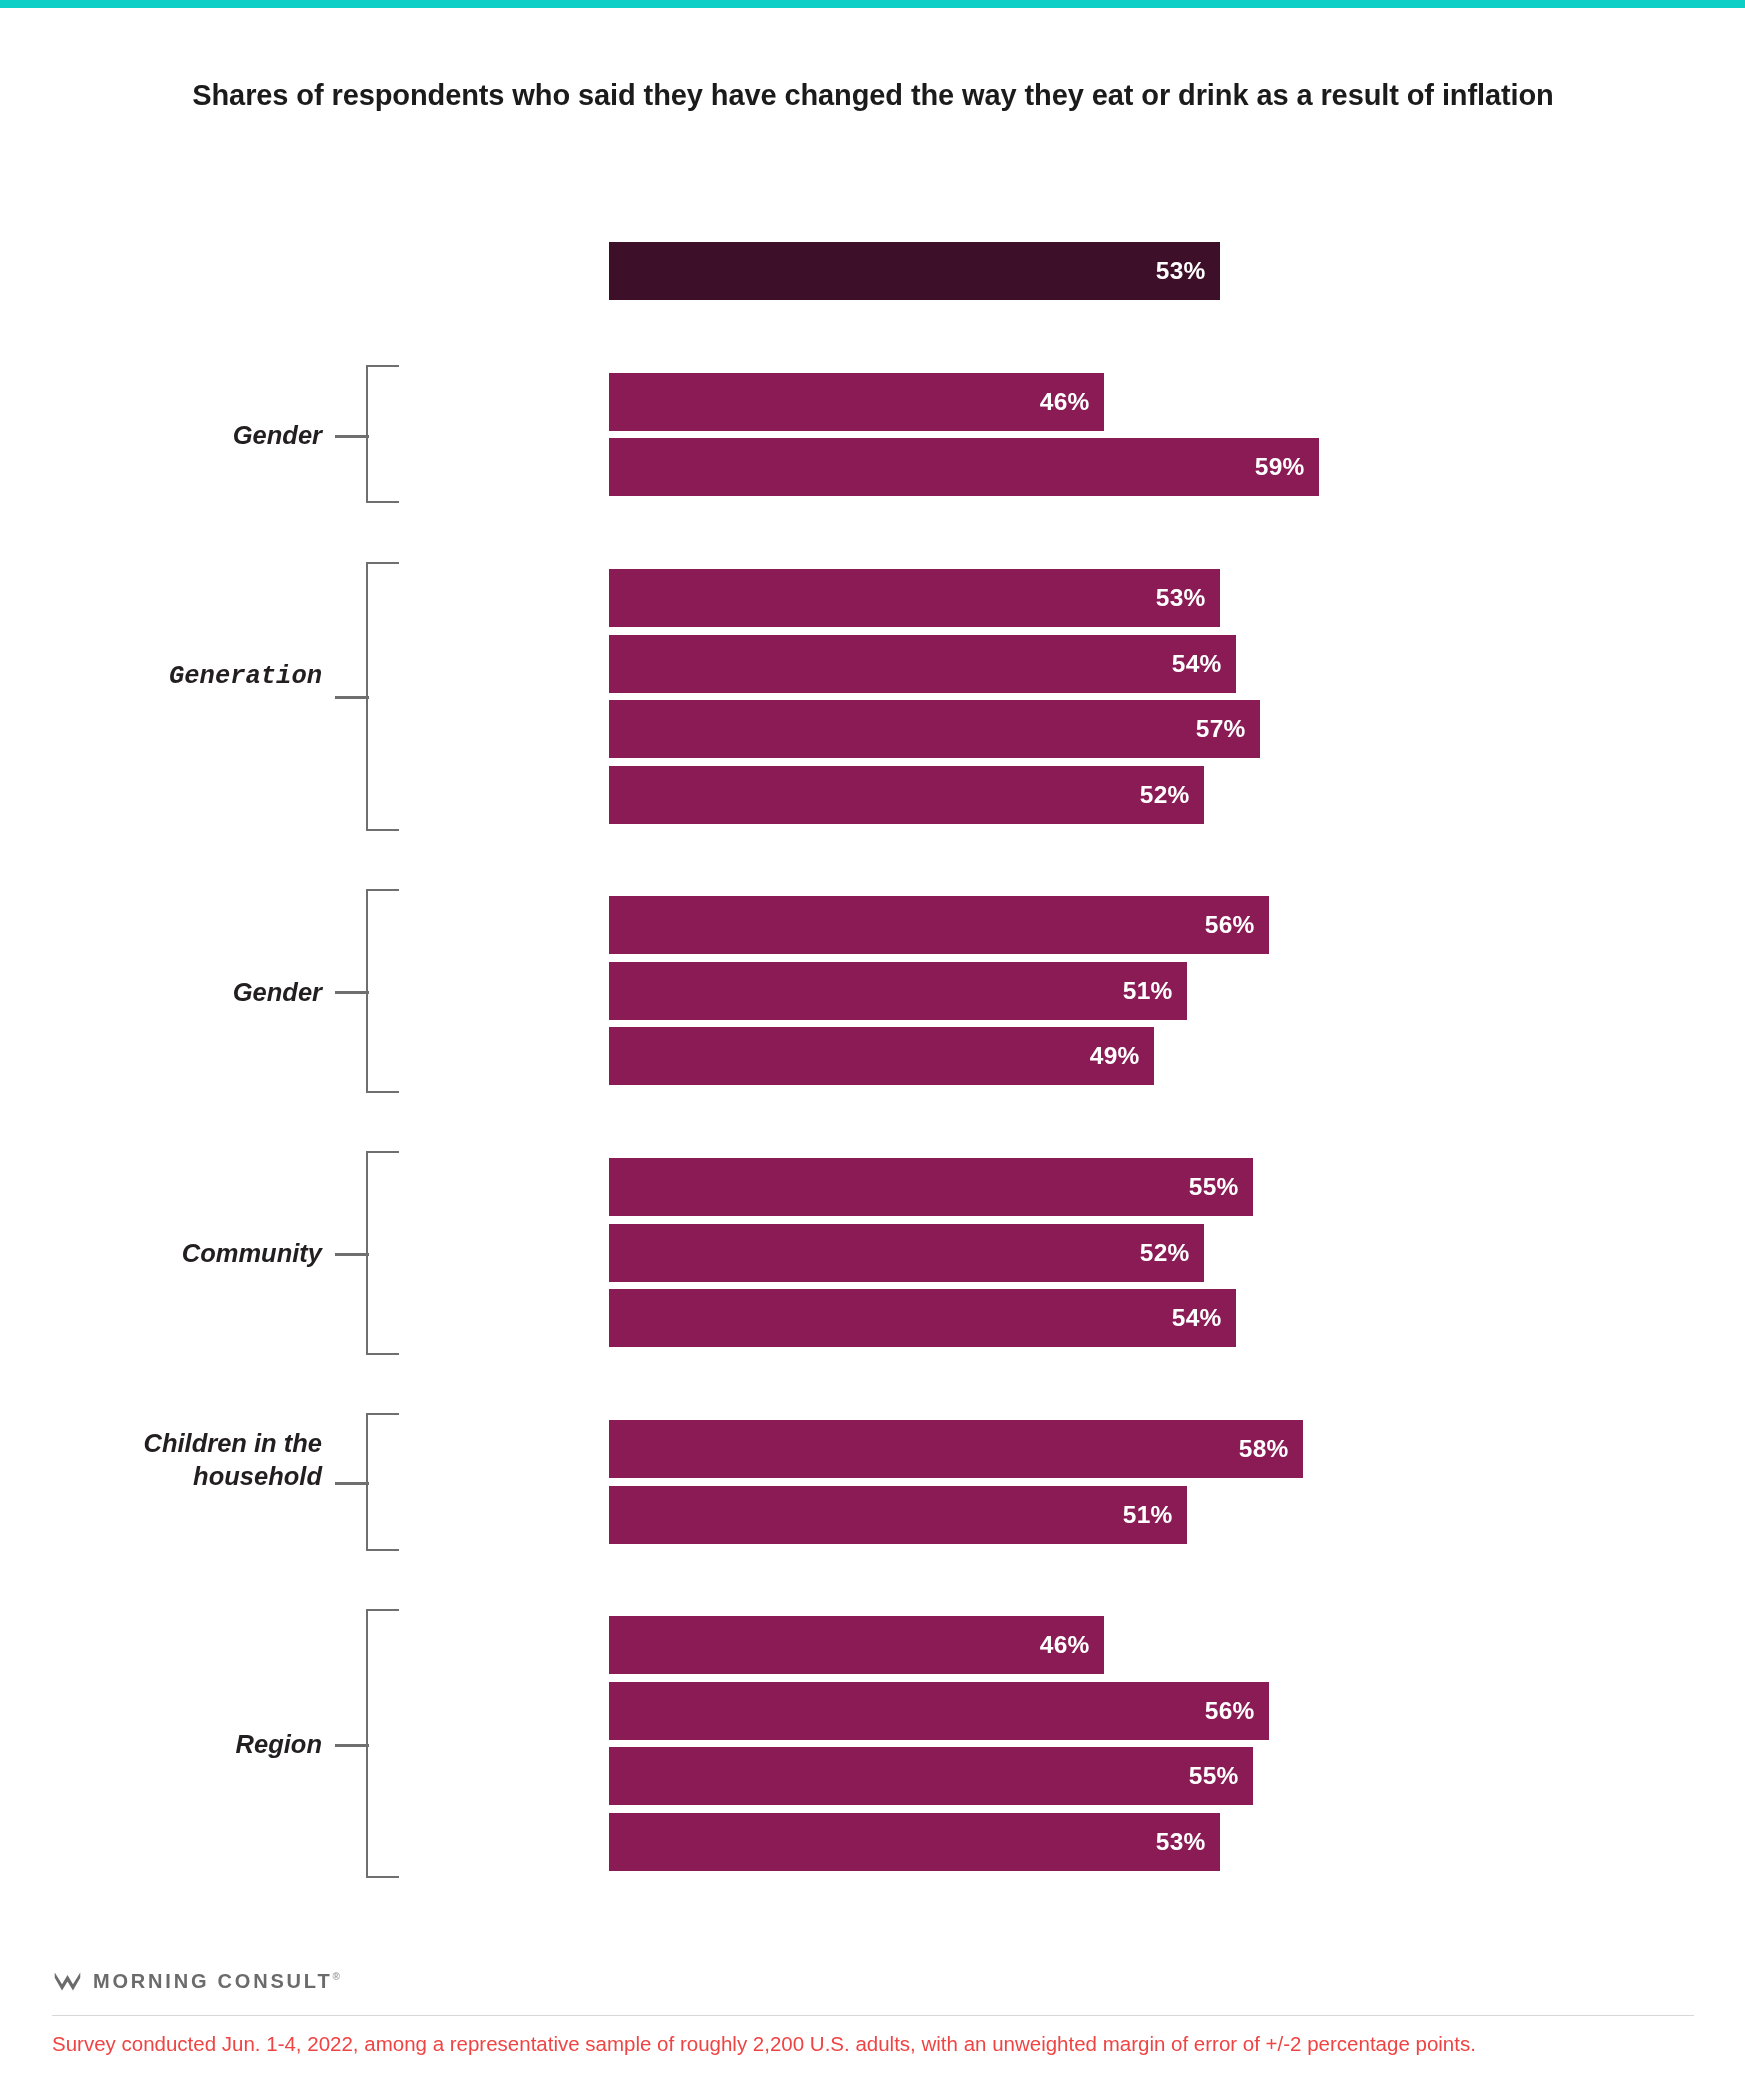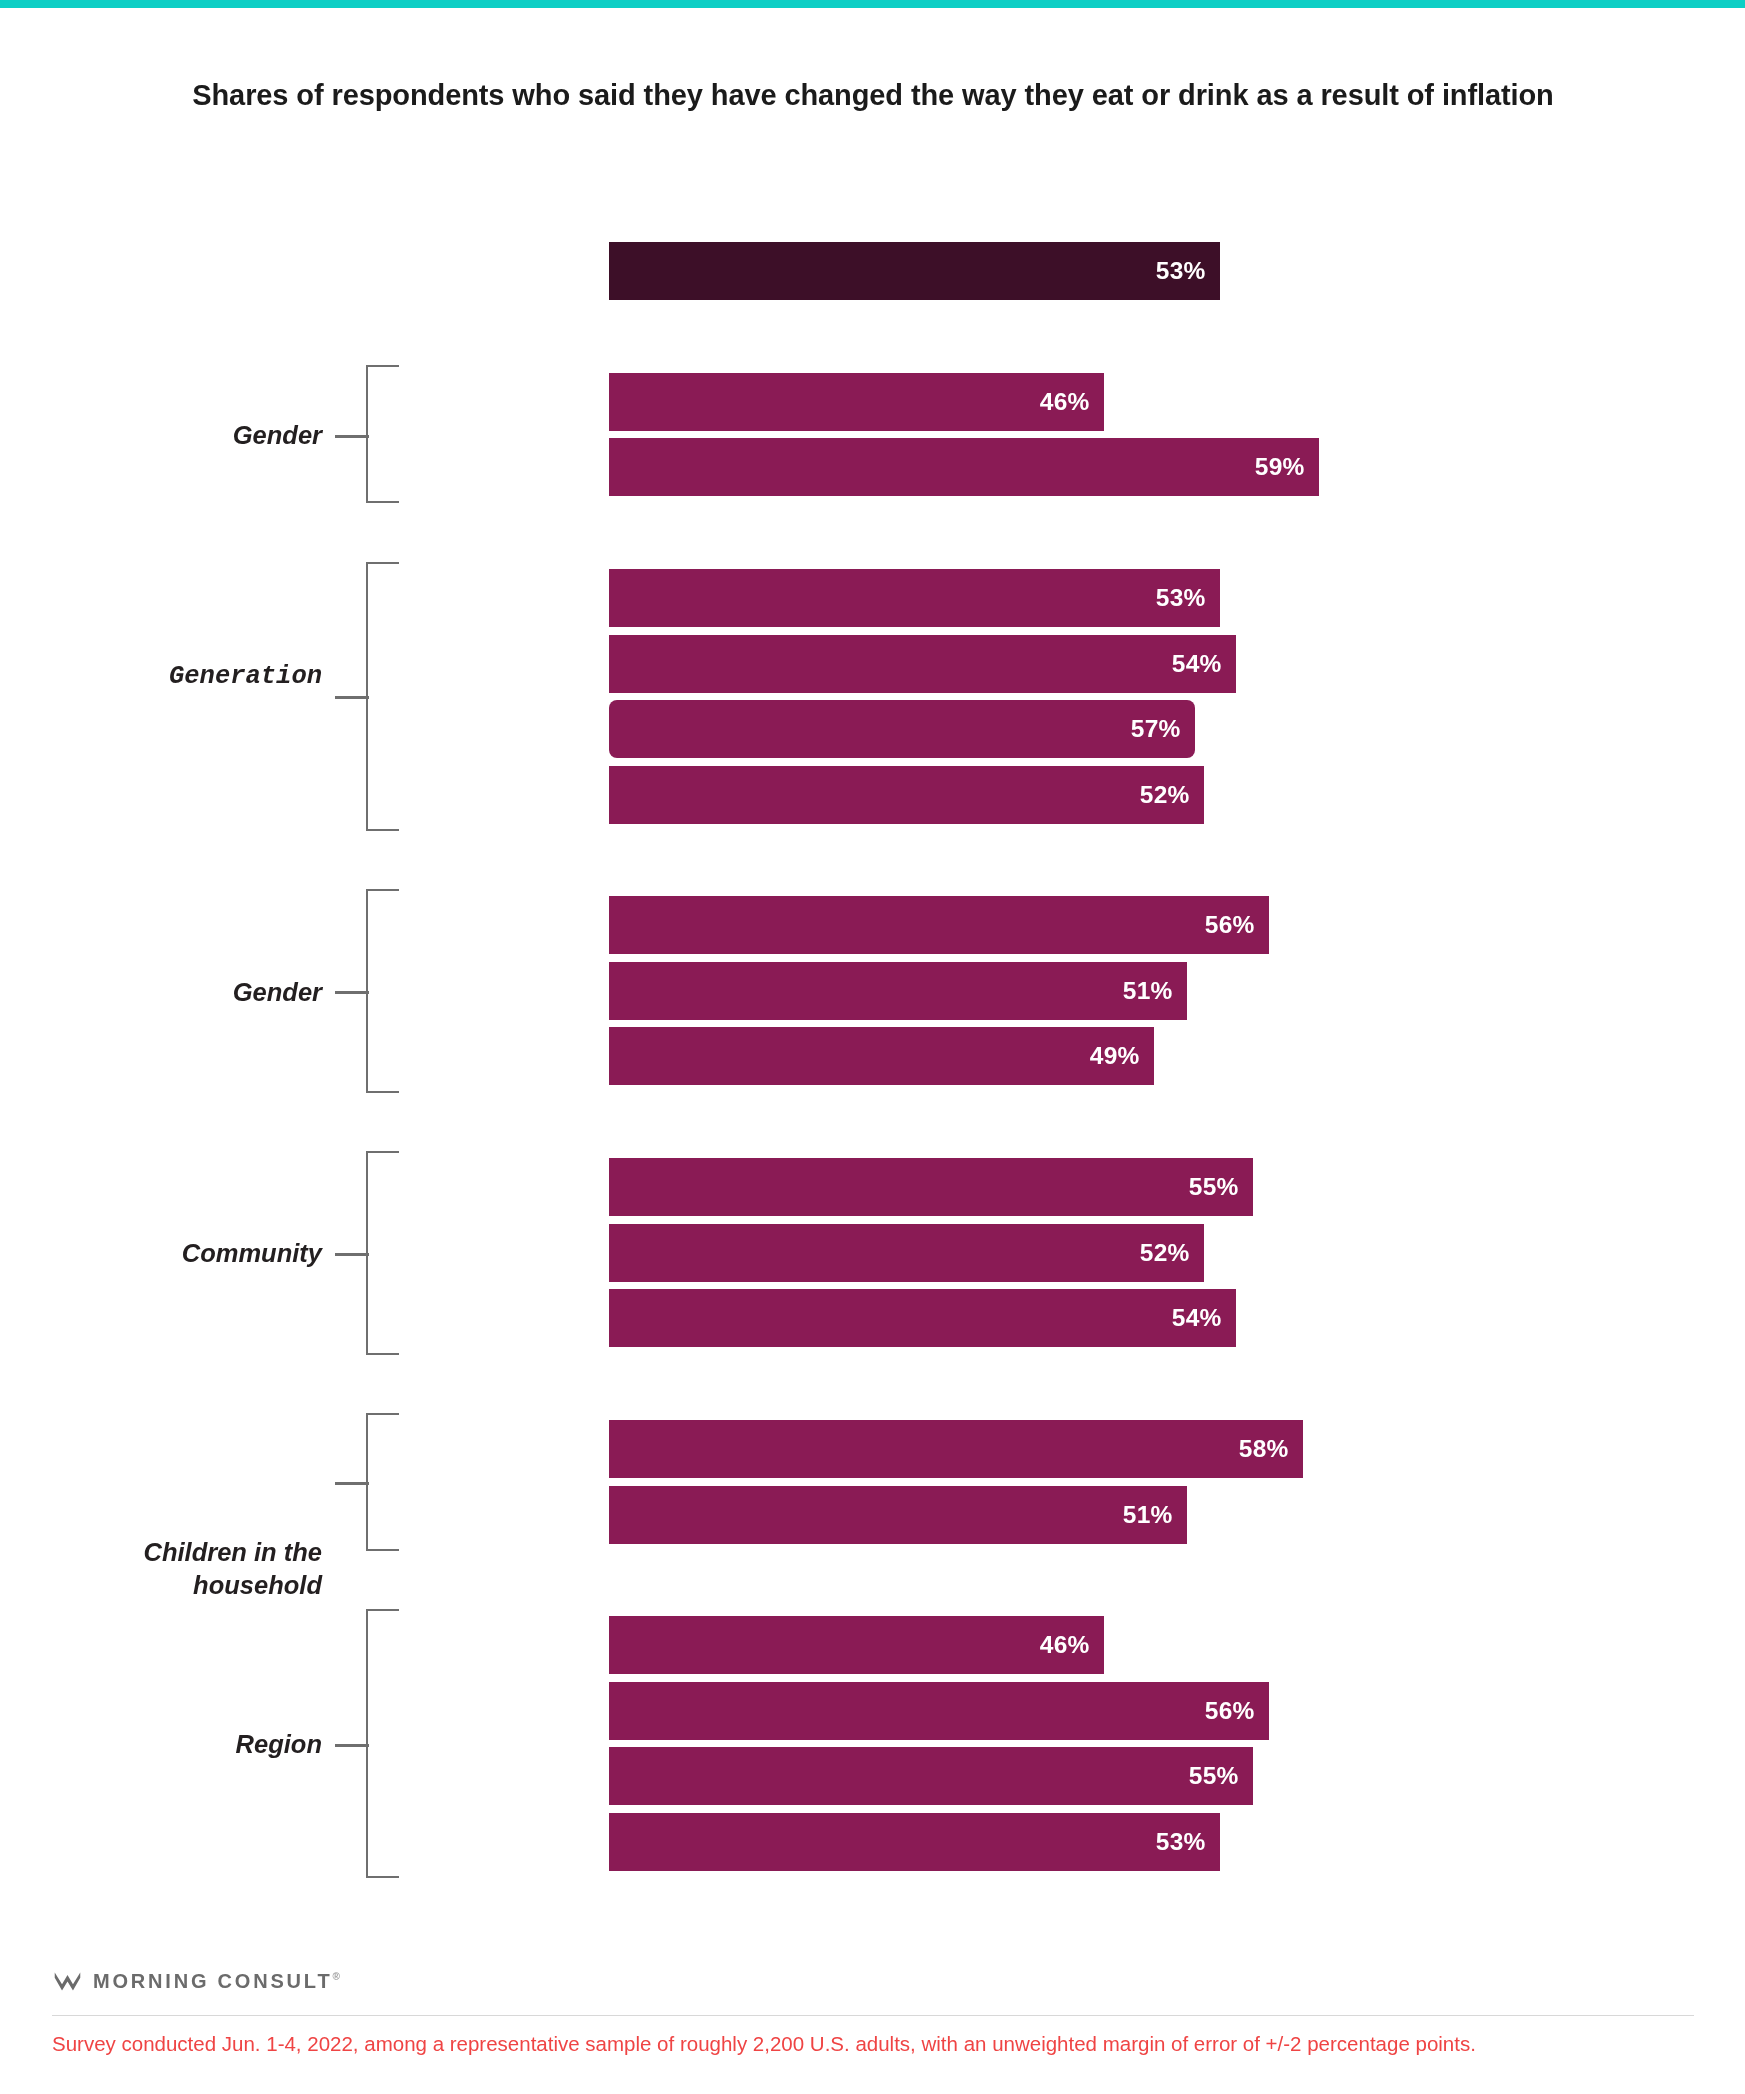--- a/index.html
+++ b/index.html
@@ -164,21 +164,21 @@
         <div class="bar" style="width: 611px;">
           <span class="bar-value">53%</span>
         </div>
       </div>
       <div class="row" style="top: 635px;">
         <div class="bar" style="width: 627px;">
           <span class="bar-value">54%</span>
         </div>
       </div>
       <div class="row" style="top: 700px;">
-        <div class="bar" style="width: 586px; border-radius: 8px;">
+        <div class="bar" style="width: 651px;">
           <span class="bar-value">57%</span>
         </div>
       </div>
       <div class="row" style="top: 766px;">
         <div class="bar" style="width: 595px;">
           <span class="bar-value">52%</span>
         </div>
       </div>
       <div class="bracket" style="top: 562px; height: 269px;"></div>
       <div class="bracket-stem" style="top: 696px;"></div>
@@ -224,21 +224,21 @@
           <span class="bar-value">58%</span>
         </div>
       </div>
       <div class="row" style="top: 1486px;">
         <div class="bar" style="width: 578px;">
           <span class="bar-value">51%</span>
         </div>
       </div>
       <div class="bracket" style="top: 1413px; height: 138px;"></div>
       <div class="bracket-stem" style="top: 1482px;"></div>
-      <div class="group-title" style="top: 1536px;">Children in the
+      <div class="group-title" style="top: 1427px;">Children in the
 household</div>
       <div class="row" style="top: 1616px;">
         <div class="bar" style="width: 495px;">
           <span class="bar-value">46%</span>
         </div>
       </div>
       <div class="row" style="top: 1682px;">
         <div class="bar" style="width: 660px;">
           <span class="bar-value">56%</span>
         </div>

